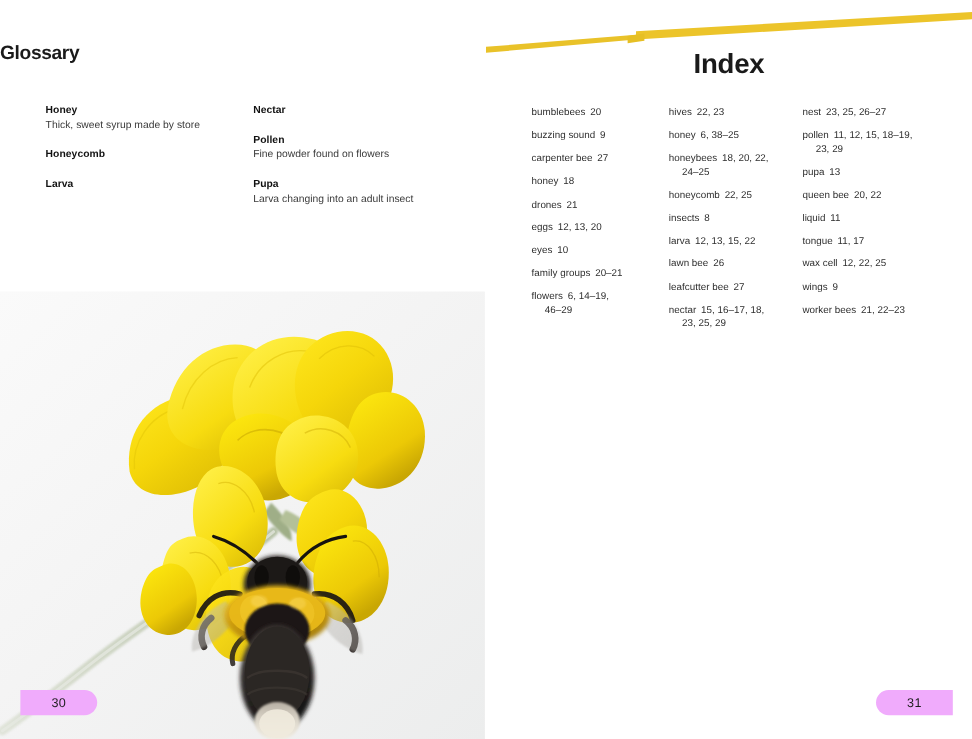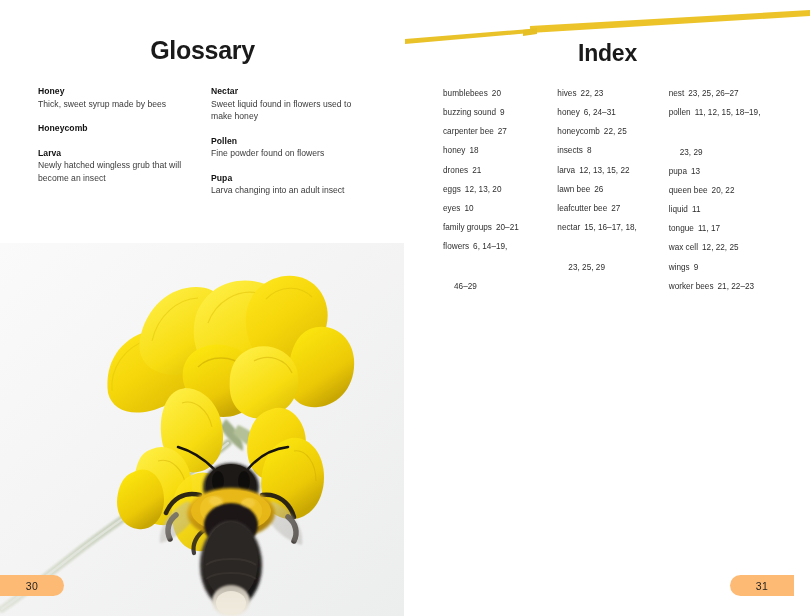--- a/index.html
+++ b/index.html
@@ -25,22 +25,22 @@
     position: absolute;
     left: 0; top: 0;
     width: 405px; height: 616px;
     background: #ffffff;
   }
 
   .glossary-title {
     position: absolute;
     left: 0; top: 36px;
     width: 405px;
-    text-align: center;
-    font-size: 25px;
+    text-align: left;
+    font-size: 16px;
     font-weight: bold;
     letter-spacing: -0.3px;
     color: #1a1a1a;
   }
 
   .glossary-cols {
     position: absolute;
     left: 38px;
     top: 86px;
     width: 330px;
@@ -76,27 +76,28 @@
     background: linear-gradient(160deg, #f7f7f7 0%, #f2f2f2 40%, #ededec 100%);
   }
   .photo svg { display: block; width: 100%; height: 100%; }
 
   
   .pagenum {
     position: absolute;
     bottom: 20px;
     height: 21px;
     width: 64px;
-    background: #fdba74;
+    background: #f0abfc;
     display: flex;
     align-items: center;
     justify-content: center;
     font-size: 10.5px;
     color: #1f1f1f;
     letter-spacing: 0.3px;
+    margin-left: 17px;
   }
   .pagenum-left {
     left: 0;
     border-top-right-radius: 11px;
     border-bottom-right-radius: 11px;
   }
   .pagenum-right {
     right: 16px;
     border-top-left-radius: 11px;
     border-bottom-left-radius: 11px;
@@ -144,53 +145,50 @@
   .idx-entry {
     font-size: 8.2px;
     color: #2e2e2e;
     line-height: 1.42;
     margin-bottom: 7.5px;
     letter-spacing: 0.02px;
   }
   .idx-entry .cont {
     display: block;
     padding-left: 11px;
-    margin-top: 28px;
   }
   .idx-term { white-space: nowrap; }
   .idx-pages { margin-left: 4px; text-align: center; }
 </style>
 </head>
 <body>
 
 <div class="spread">
 
   <div class="page-left">
 
     <div class="glossary-title">Glossary</div>
 
     <div class="glossary-cols">
       <div class="gloss-col">
         <div class="gloss-entry">
           <div class="gloss-term">Honey</div>
-          <div class="gloss-def">Thick, sweet syrup made by bees</div>
+          <div class="gloss-def">Thick, sweet syrup made by store</div>
         </div>
         <div class="gloss-entry">
           <div class="gloss-term">Honeycomb</div>
         </div>
         <div class="gloss-entry">
           <div class="gloss-term">Larva</div>
-          <div class="gloss-def">Newly hatched wingless grub that will become an insect</div>
         </div>
       </div>
 
       <div class="gloss-col">
         <div class="gloss-entry">
           <div class="gloss-term">Nectar</div>
-          <div class="gloss-def">Sweet liquid found in flowers used to make honey</div>
         </div>
         <div class="gloss-entry">
           <div class="gloss-term">Pollen</div>
           <div class="gloss-def">Fine powder found on flowers</div>
         </div>
         <div class="gloss-entry">
           <div class="gloss-term">Pupa</div>
           <div class="gloss-def">Larva changing into an adult insect</div>
         </div>
       </div>
@@ -389,21 +387,25 @@
           <span class="idx-term">flowers</span><span class="idx-pages">6, 14–19,</span>
           <span class="cont">46–29</span>
         </div>
       </div>
 
       <div class="idx-col-2">
         <div class="idx-entry">
           <span class="idx-term">hives</span><span class="idx-pages">22, 23</span>
         </div>
         <div class="idx-entry">
-          <span class="idx-term">honey</span><span class="idx-pages">6, 24–31</span>
+          <span class="idx-term">honey</span><span class="idx-pages">6, 38–25</span>
+        </div>
+        <div class="idx-entry">
+          <span class="idx-term">honeybees</span><span class="idx-pages">18, 20, 22,</span>
+          <span class="cont">24–25</span>
         </div>
         <div class="idx-entry">
           <span class="idx-term">honeycomb</span><span class="idx-pages">22, 25</span>
         </div>
         <div class="idx-entry">
           <span class="idx-term">insects</span><span class="idx-pages">8</span>
         </div>
         <div class="idx-entry">
           <span class="idx-term">larva</span><span class="idx-pages">12, 13, 15, 22</span>
         </div>

